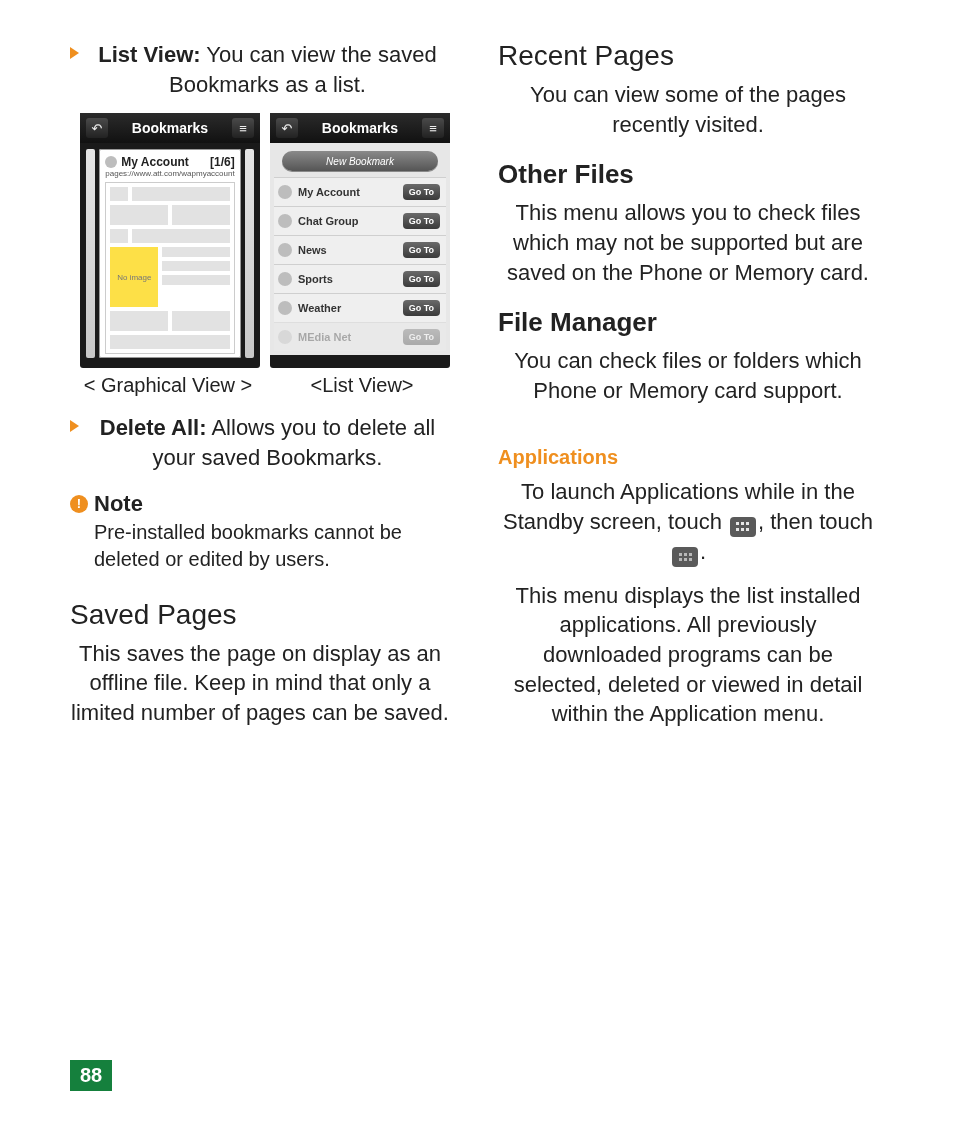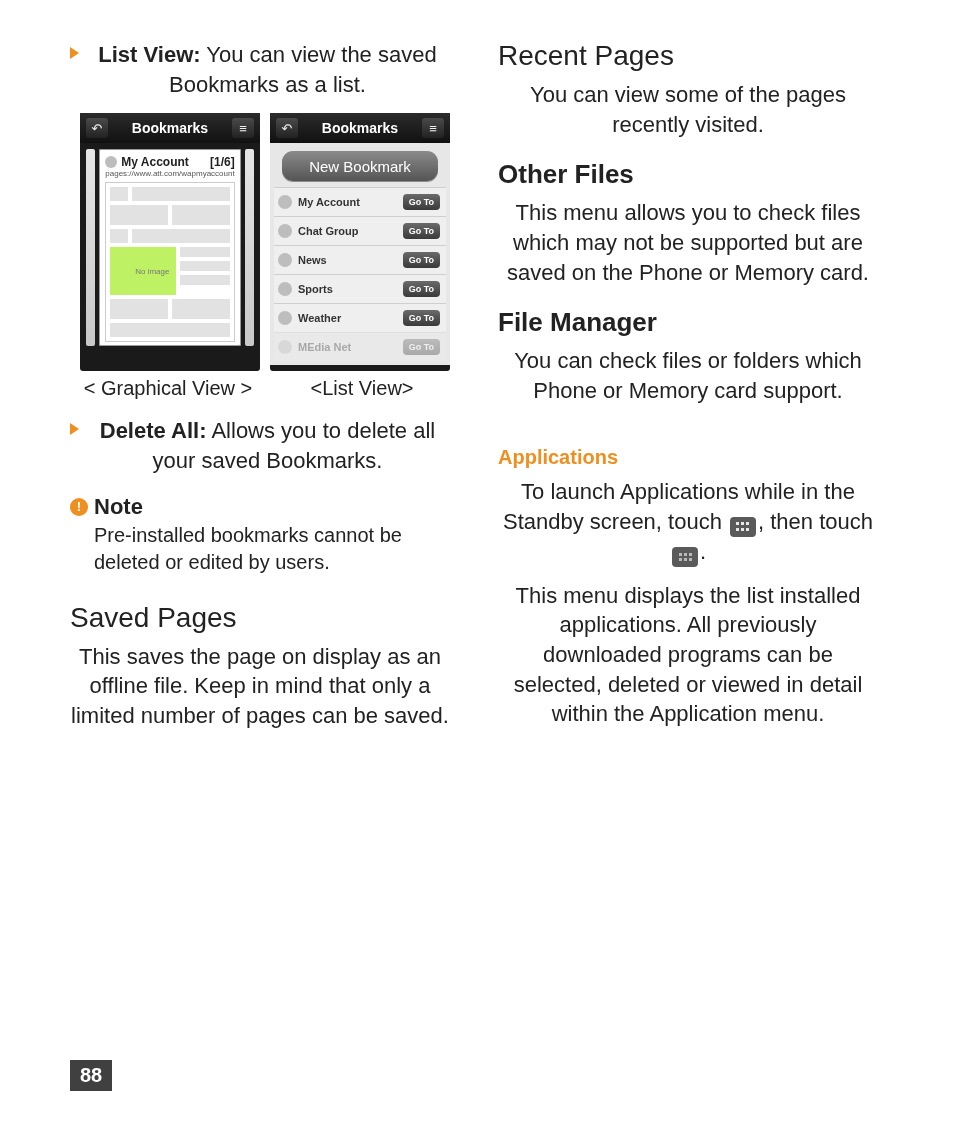--- a/index.html
+++ b/index.html
@@ -91,28 +91,29 @@
   .gv-url { font-size:8px; color:#555; margin-bottom:4px; }
   .gv-thumb {
     background:#fff; border:1px solid #ccc; padding:4px;
     display:flex; flex-direction:column; gap:4px;
   }
   .gv-row { display:flex; gap:4px; }
   .gb { background:#e2e2e2; }
   .gb.s { width:18px; height:14px; }
   .gb.w { flex:1; height:14px; }
   .gb.h { flex:1; height:20px; }
-  .noimg { width:48px;height:48px;background:#bef264;display:flex;align-items:center;justify-content:center;font-size:8px;color:#777;padding-left:18px; }
+  .noimg { width:48px;height:60px;background:#fde047;display:flex;align-items:center;justify-content:center;font-size:8px;color:#777; }
   
   .lv-body { background:#e7e7e7; padding:4px; }
   .lv-new {
-    margin:4px 8px 6px; height:30px; border-radius:11px;
+    margin:4px 8px 6px; height:20px; border-radius:11px;
     background: linear-gradient(#8a8a8a,#555);
-    color:#fff; font-size:15px; display:flex;align-items:center;justify-content:center;
+    color:#fff; font-size:10px; display:flex;align-items:center;justify-content:center;
     box-shadow: 0 1px 0 rgba(0,0,0,.4);
+    font-style: italic;
   }
   .lv-item {
     background:#efefef; border-top:1px solid #cfcfcf;
     display:flex; align-items:center; gap:6px;
     padding:6px 6px 6px 4px;
   }
   .lv-item .globe { width:14px;height:14px; }
   .lv-label { flex:1; font-size:11px; font-weight:700; color:#333; }
   .goto {
     background: linear-gradient(#6a6a6a,#3a3a3a);
@@ -134,21 +135,21 @@
   .sec-h { font-weight:700; font-size:26px; margin-top:20px; margin-bottom:8px; }
   .major-h { font-weight:600; font-size:20px; color:#ef8f1f; margin-top:40px; margin-bottom:8px; }
   .key {
     display:inline-flex; width:26px; height:20px; border-radius:4px;
     background:#5a5a5a; vertical-align:-4px; margin:0 2px;
     align-items:center; justify-content:center;
   }
   .key svg { display:block; }
   .pagenum {
     position:absolute; left:70px; bottom:54px;
-    background:#404040; color:#fff; font-weight:700; font-size:20px;
+    background:#15803d; color:#fff; font-weight:700; font-size:20px;
     padding:4px 10px;
   }
 </style>
 </head>
 <body>
 
 <div class="page">
 
 
   <div class="cols">

